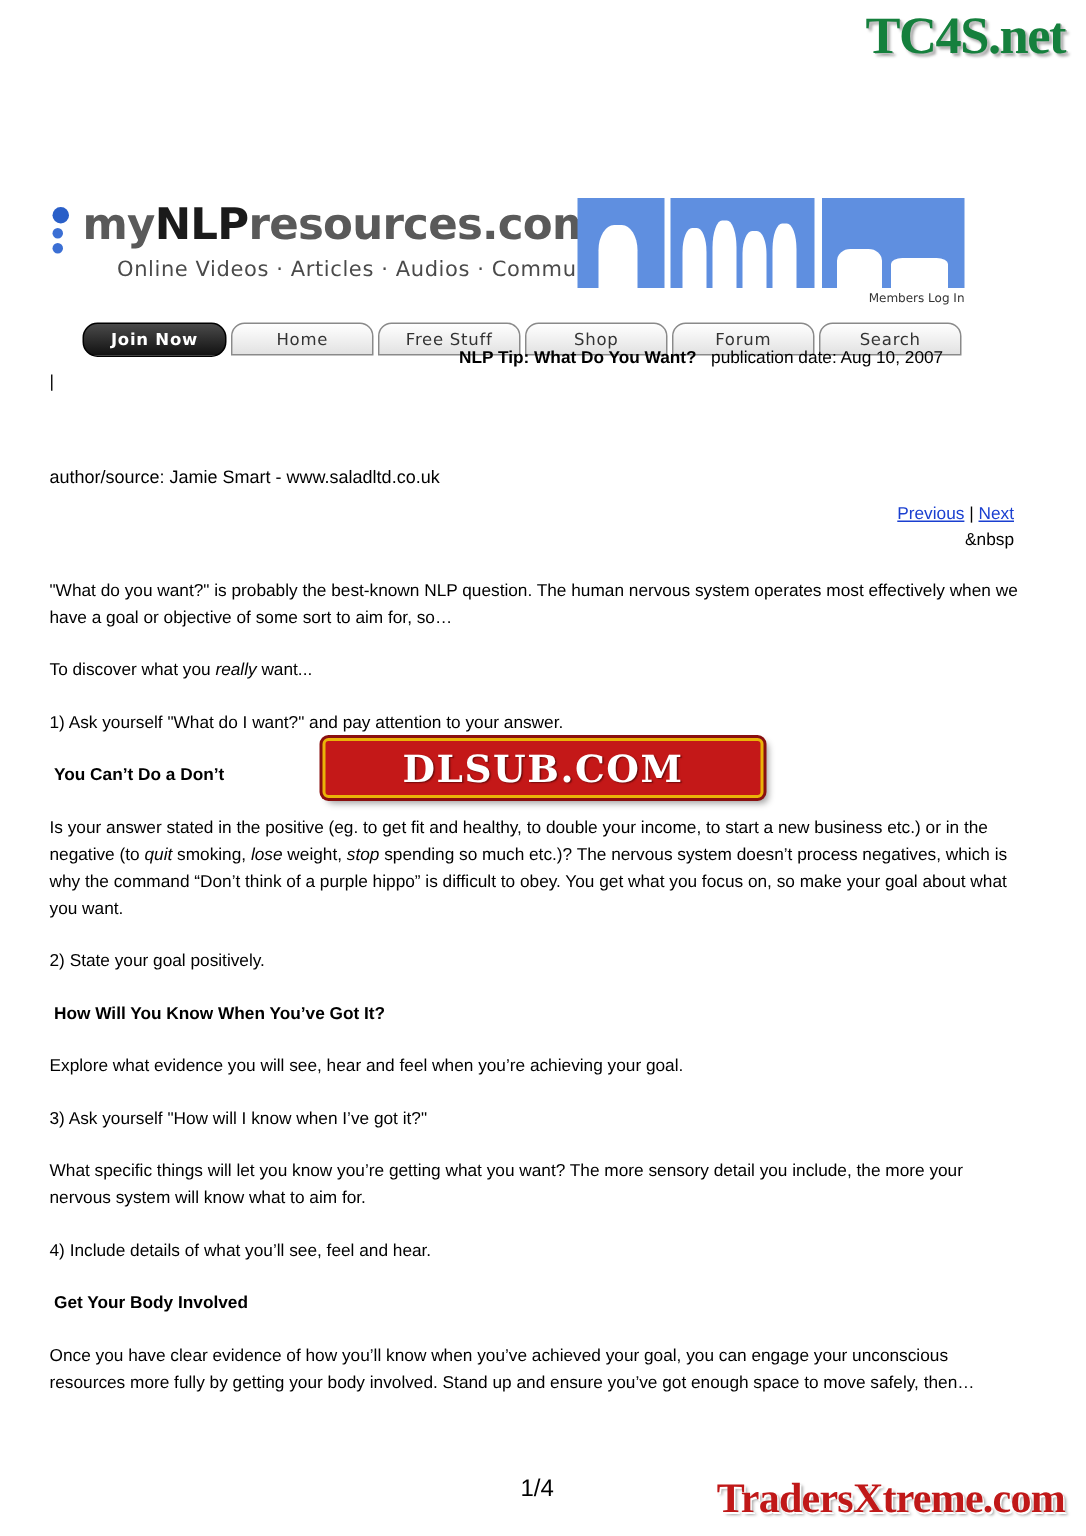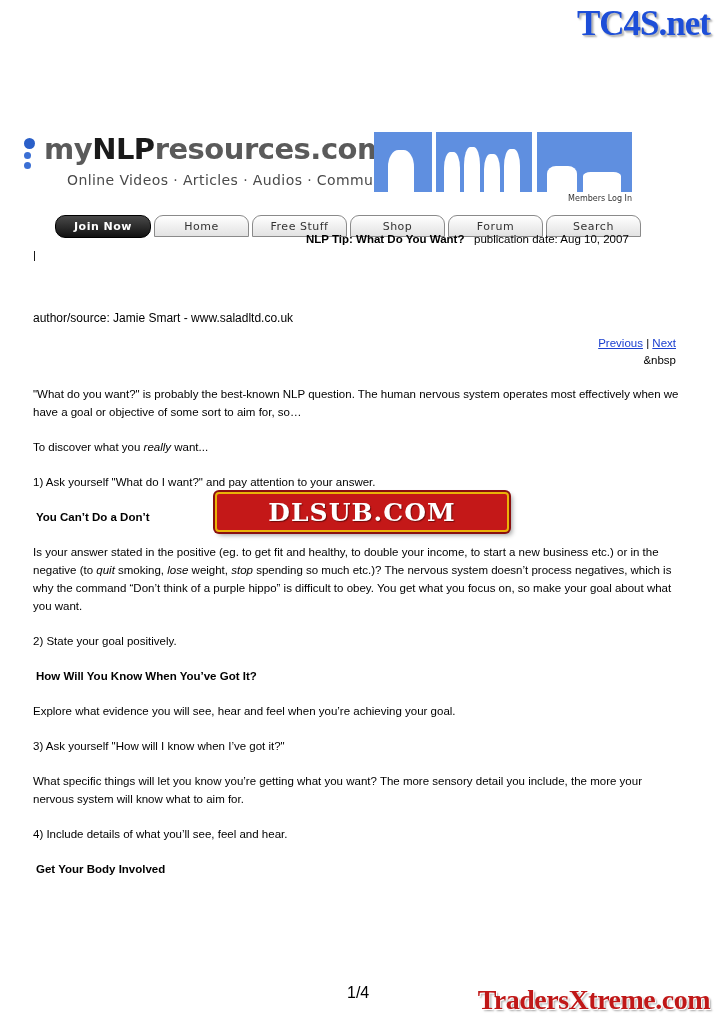--- a/index.html
+++ b/index.html
@@ -17,29 +17,29 @@
   }
 
   
   .top-watermark {
     position: absolute;
     top: 4px;
     right: 14px;
     font-family: "Liberation Serif", serif;
     font-weight: bold;
     font-size: 35px;
-    color: #1d4ed8;
+    color: #15803d;
     letter-spacing: -1px;
     text-shadow: 1px 1px 0 #bdbdbd, 2px 2px 2px rgba(0,0,0,0.35);
   }
 
   
   .banner {
     position: absolute;
-    left: 22px;
+    left: 33px;
     top: 130px;
     width: 610px;
     height: 105px;
   }
   .logo-block {
     position: absolute;
     left: 0;
     top: 0;
     width: 345px;
   }
@@ -335,20 +335,21 @@
   <p>Explore what evidence you will see, hear and feel when you’re achieving your goal.</p>
 
   <p>3) Ask yourself "How will I know when I’ve got it?"</p>
 
   <p> What specific things will let you know you’re getting what you want? The more sensory detail you include, the more your nervous system will know what to aim for.</p>
 
   <p>4) Include details of what you’ll see, feel and hear.</p>
 
   <div class="subhead">Get Your Body Involved</div>
 
+  <p>Once you have clear evidence of how you’ll know when you’ve achieved your goal, you can engage your unconscious resources more fully by getting your body involved. Stand up and ensure you’ve got enough space to move safely, then…</p>
 </div>
 
 <div class="dlsub">
   <span>DLSUB.COM</span>
 </div>
 
 <div class="page-num">1/4</div>
 <div class="bottom-watermark">TradersXtreme.com</div>
 
 </body></html>

